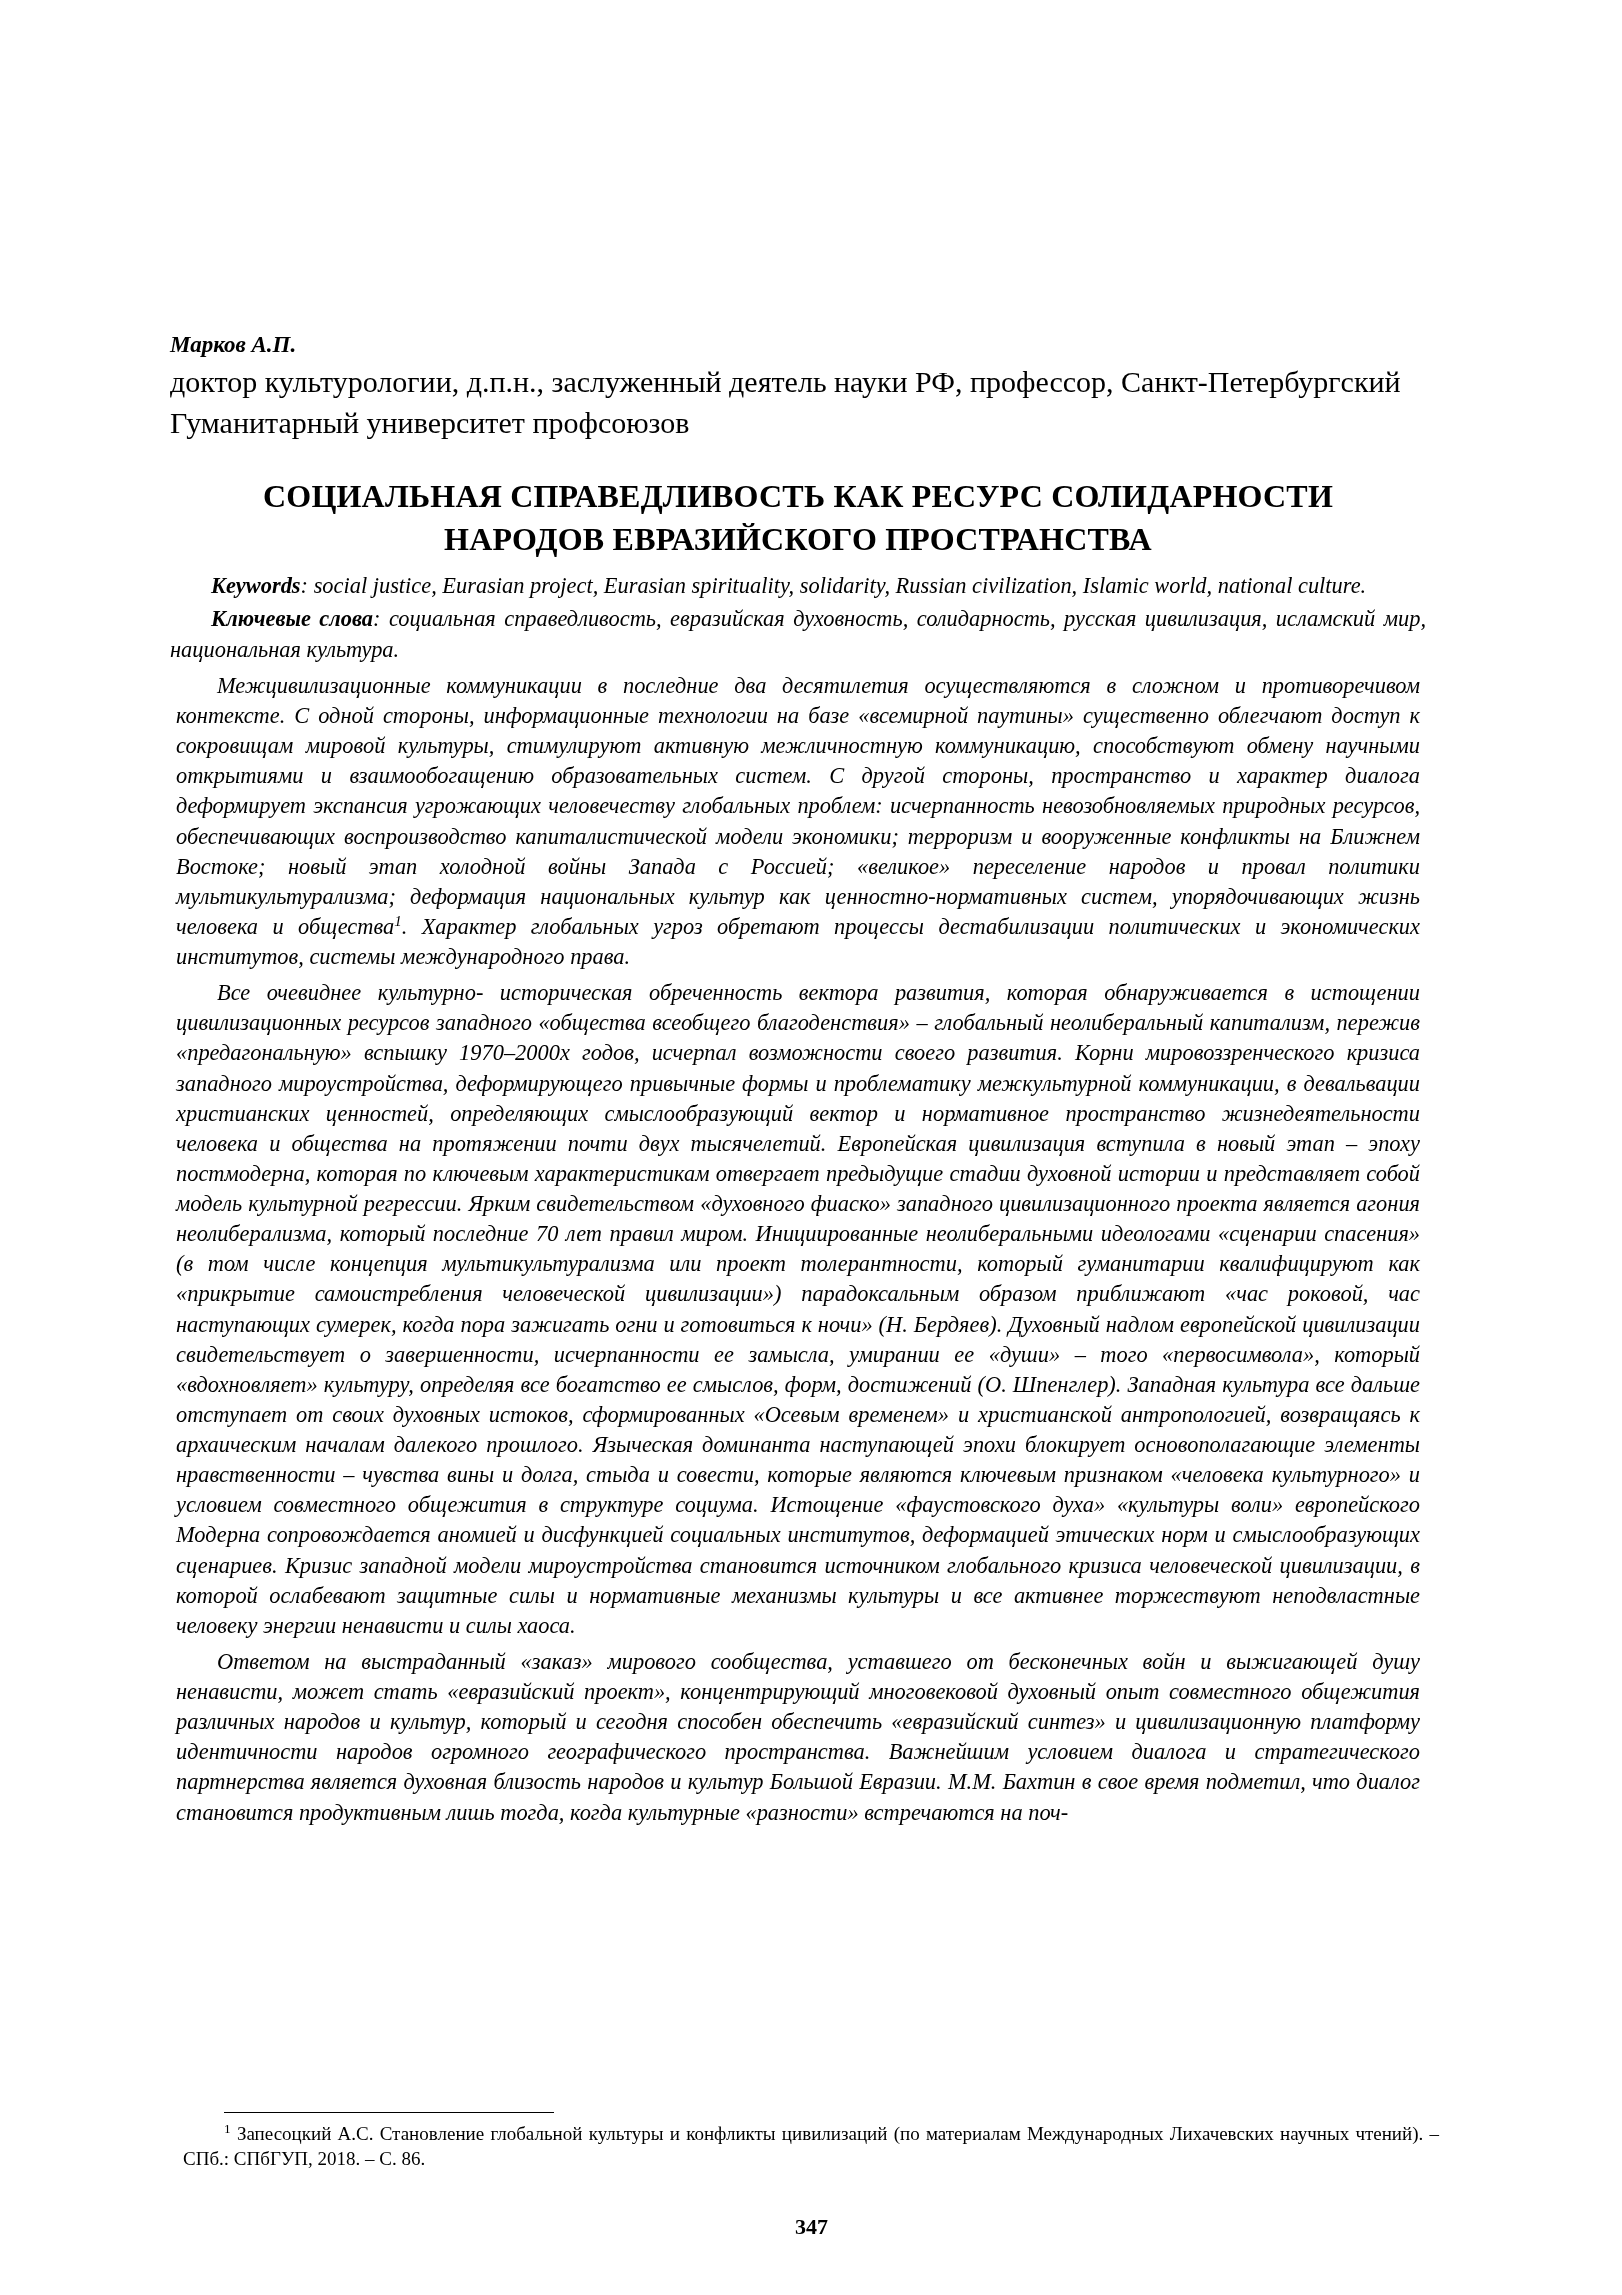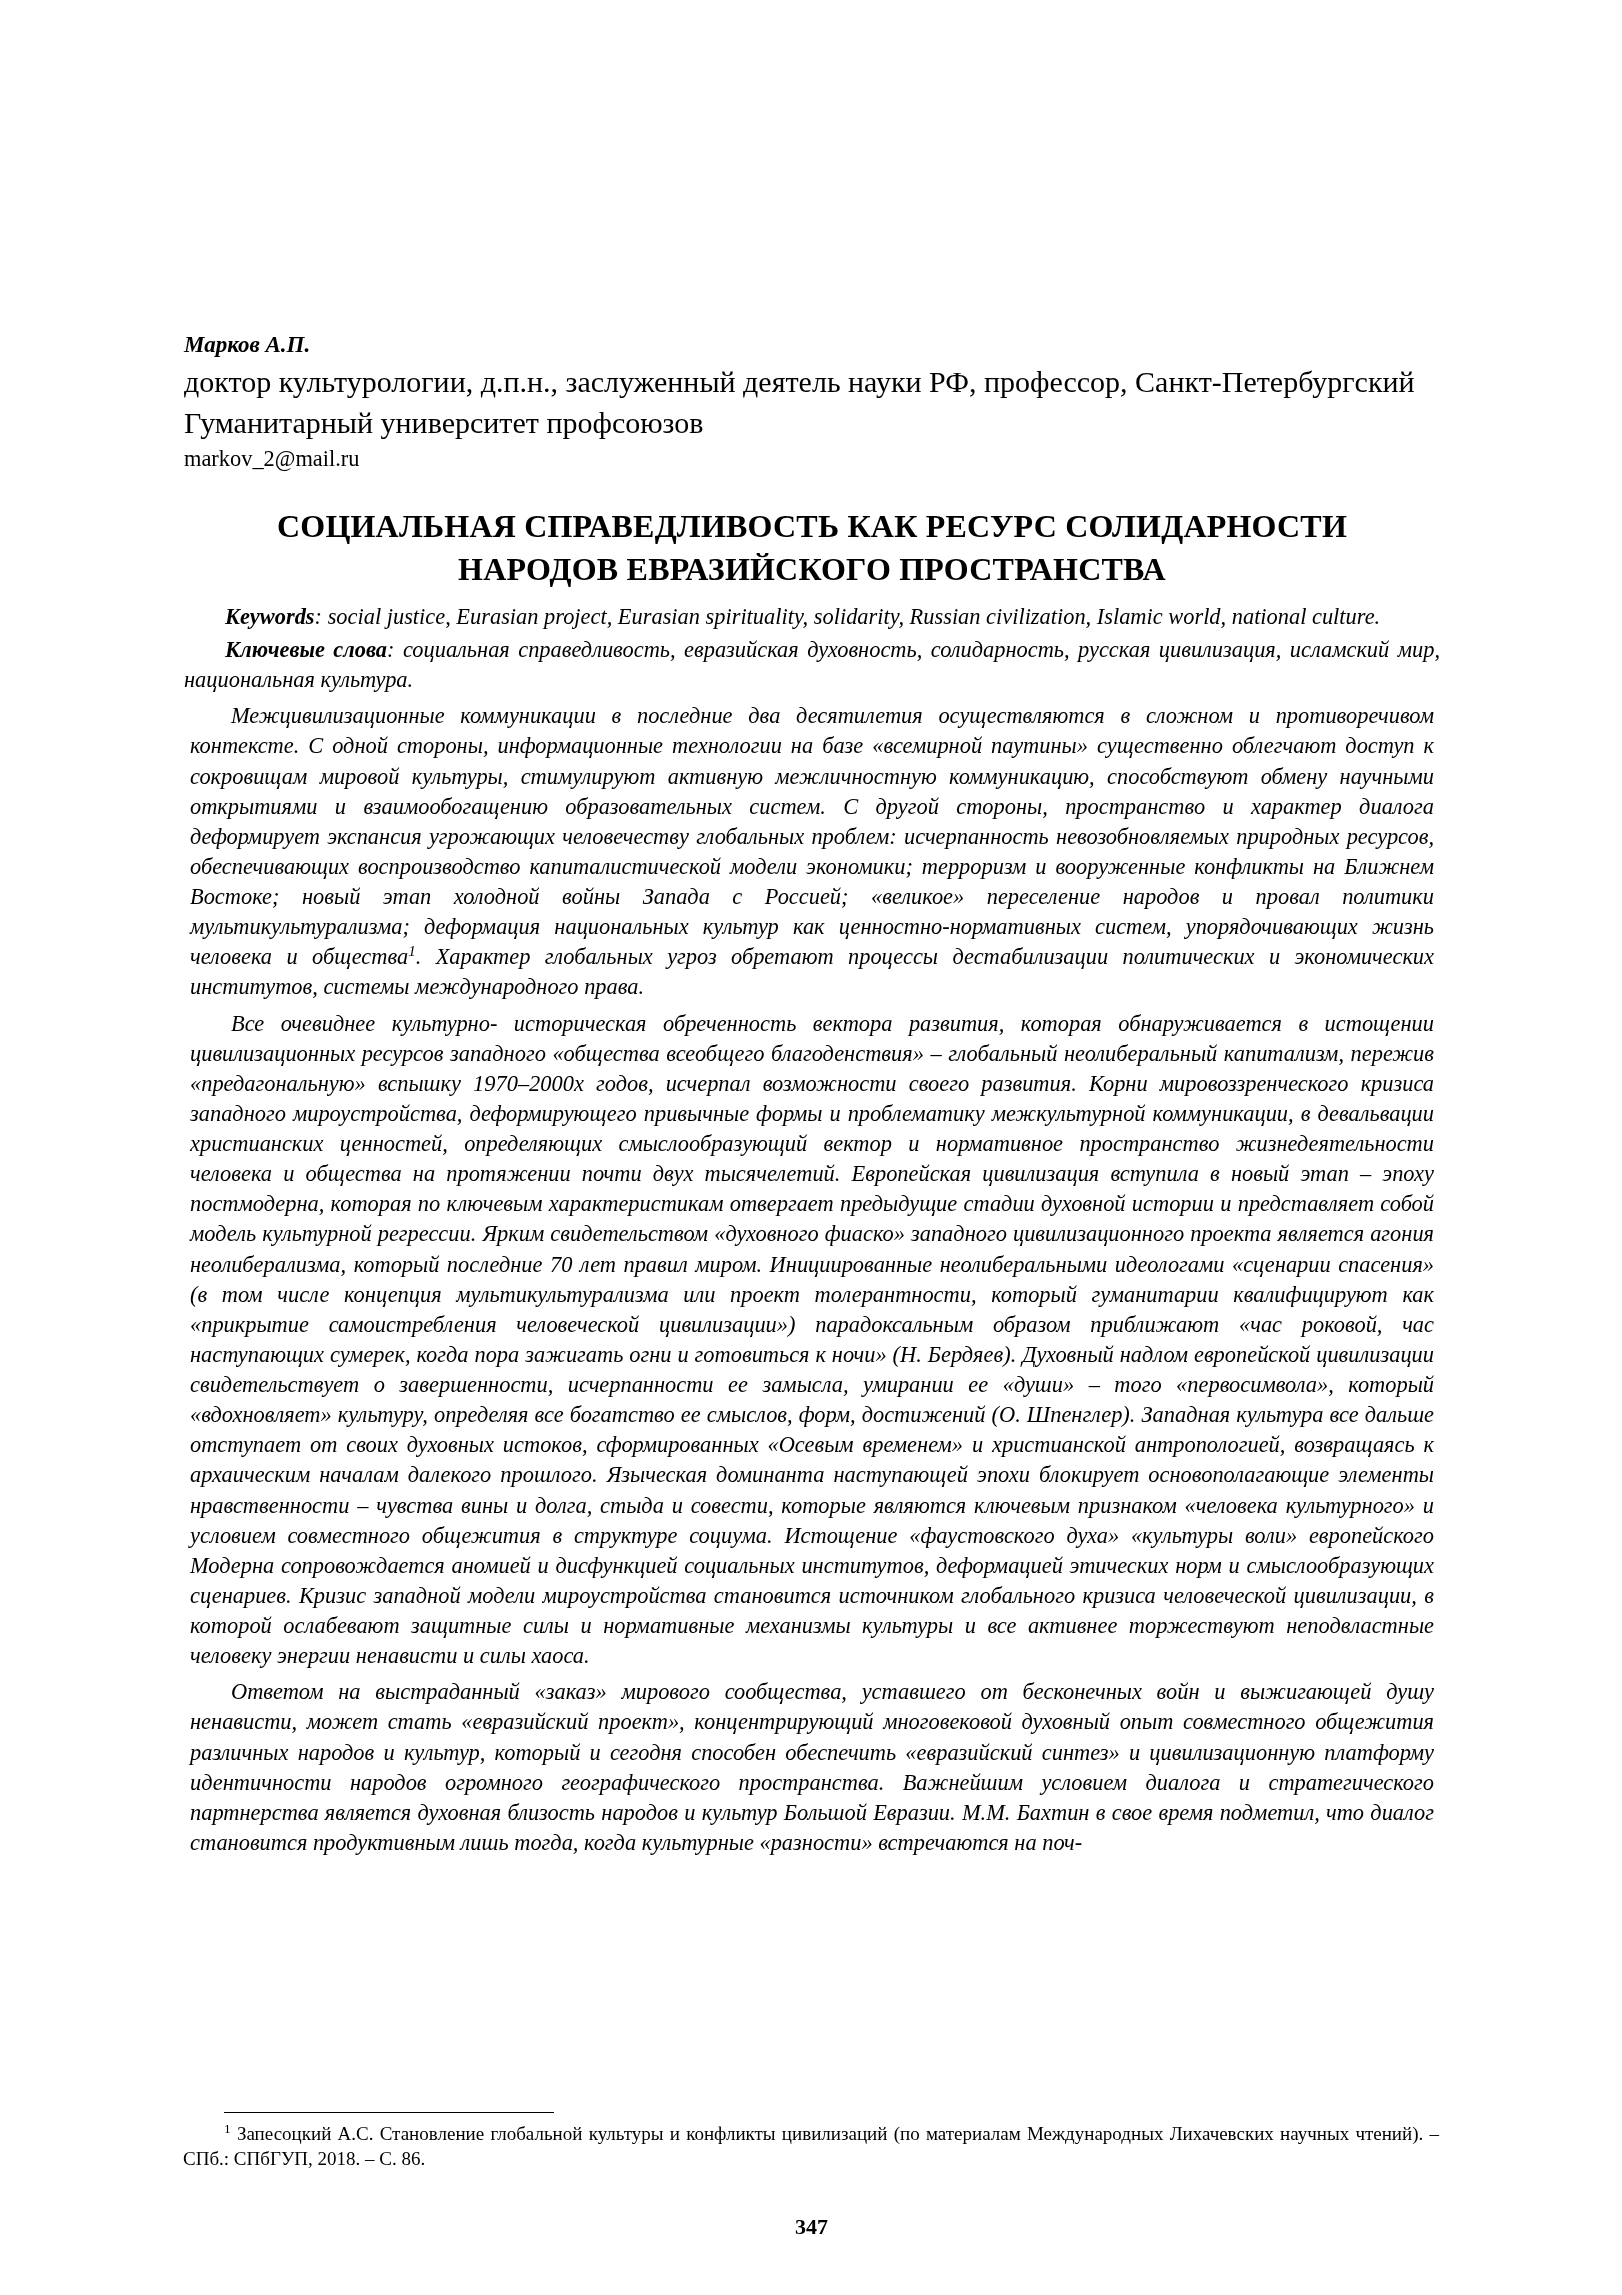--- a/index.html
+++ b/index.html
@@ -16,21 +16,21 @@
     width: 1623px;
     height: 2295px;
     margin: 0 auto;
     background: #ffffff;
     box-sizing: border-box;
     padding: 0;
     overflow: hidden;
   }
   .content {
     position: absolute;
-    left: 184px;
+    left: 170px;
     top: 330px;
     width: 1256px;
   }
   .author {
     font-size: 23px;
     font-weight: bold;
     font-style: italic;
     line-height: 1.34;
     margin: 0 0 1.6px 0;
   }
@@ -120,21 +120,20 @@
 </style>
 </head>
 <body>
 
 <div class="page">
 
   <div class="content">
 
     <div class="author">Марков А.П.</div>
     <div class="affil">доктор культурологии, д.п.н., заслуженный деятель науки РФ, профессор, Санкт-Петербургский Гуманитарный университет профсоюзов</div>
-    <div class="email">markov_2@mail.ru</div>
 
     <h1 class="title">СОЦИАЛЬНАЯ СПРАВЕДЛИВОСТЬ КАК РЕСУРС СОЛИДАРНОСТИ НАРОДОВ ЕВРАЗИЙСКОГО ПРОСТРАНСТВА</h1>
 
     <div class="kw-block">
       <span class="lead">Keywords</span><span class="kw-en">: social justice, Eurasian project, Eurasian spirituality, solidarity, Russian civilization, Islamic world, national culture.</span>
     </div>
 
     <div class="kw-block">
       <span class="lead">Ключевые слова</span><span class="kw-ru">: социальная справедливость, евразийская духовность, солидарность, русская цивилизация, исламский мир, национальная культура.</span>
     </div>

